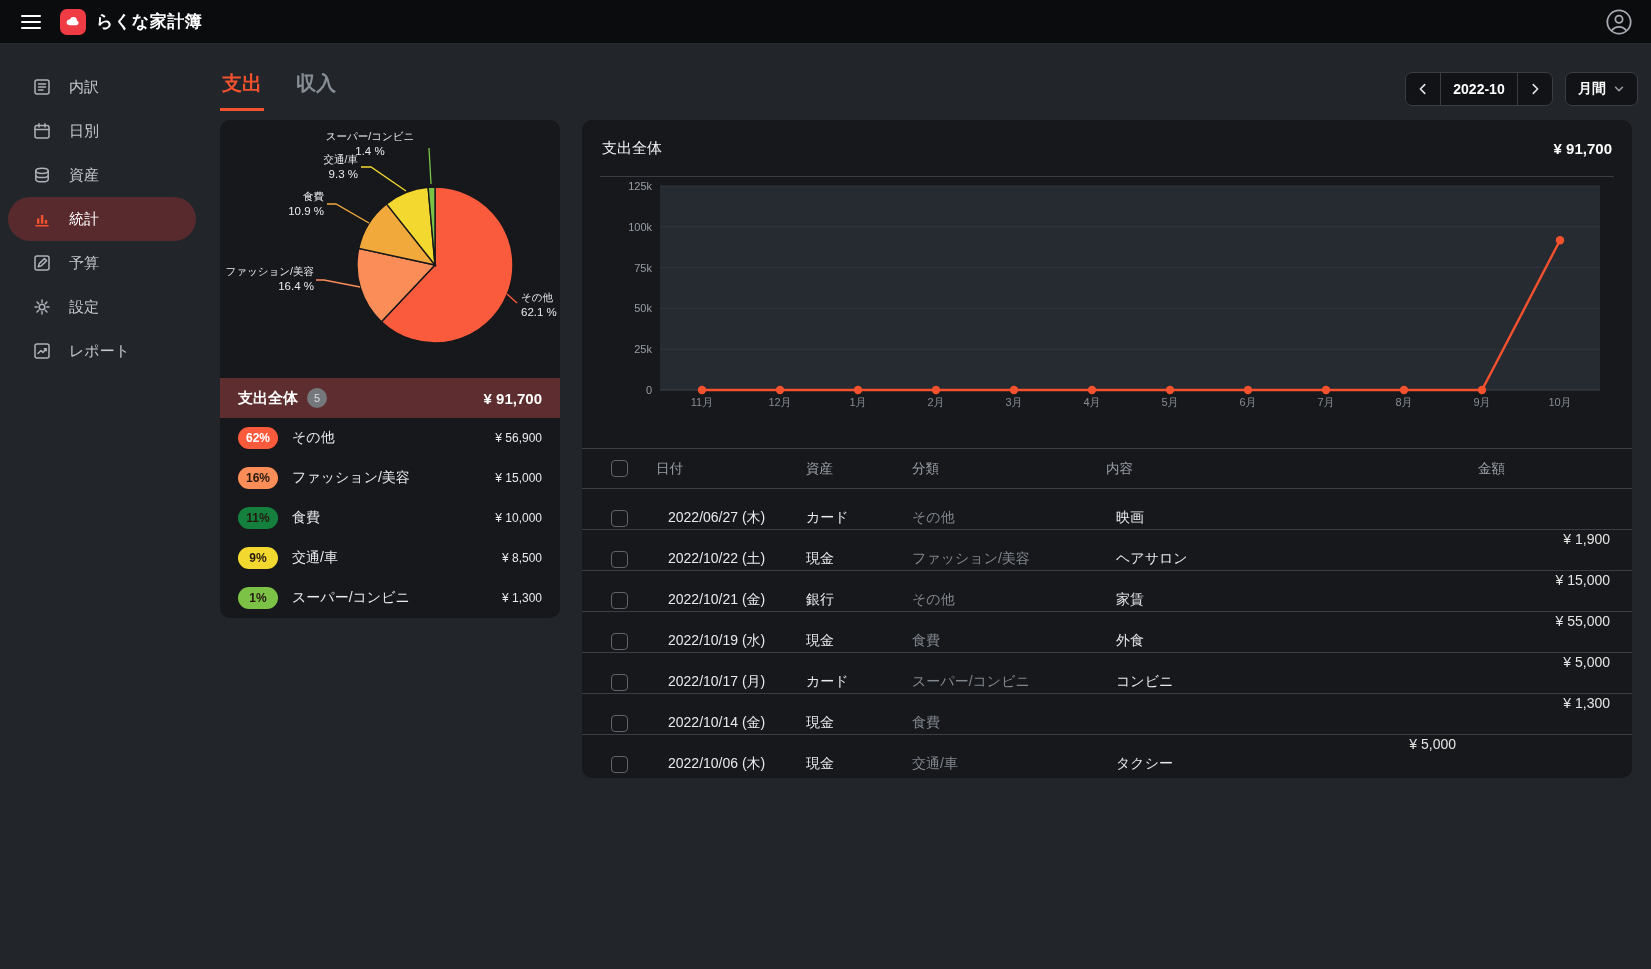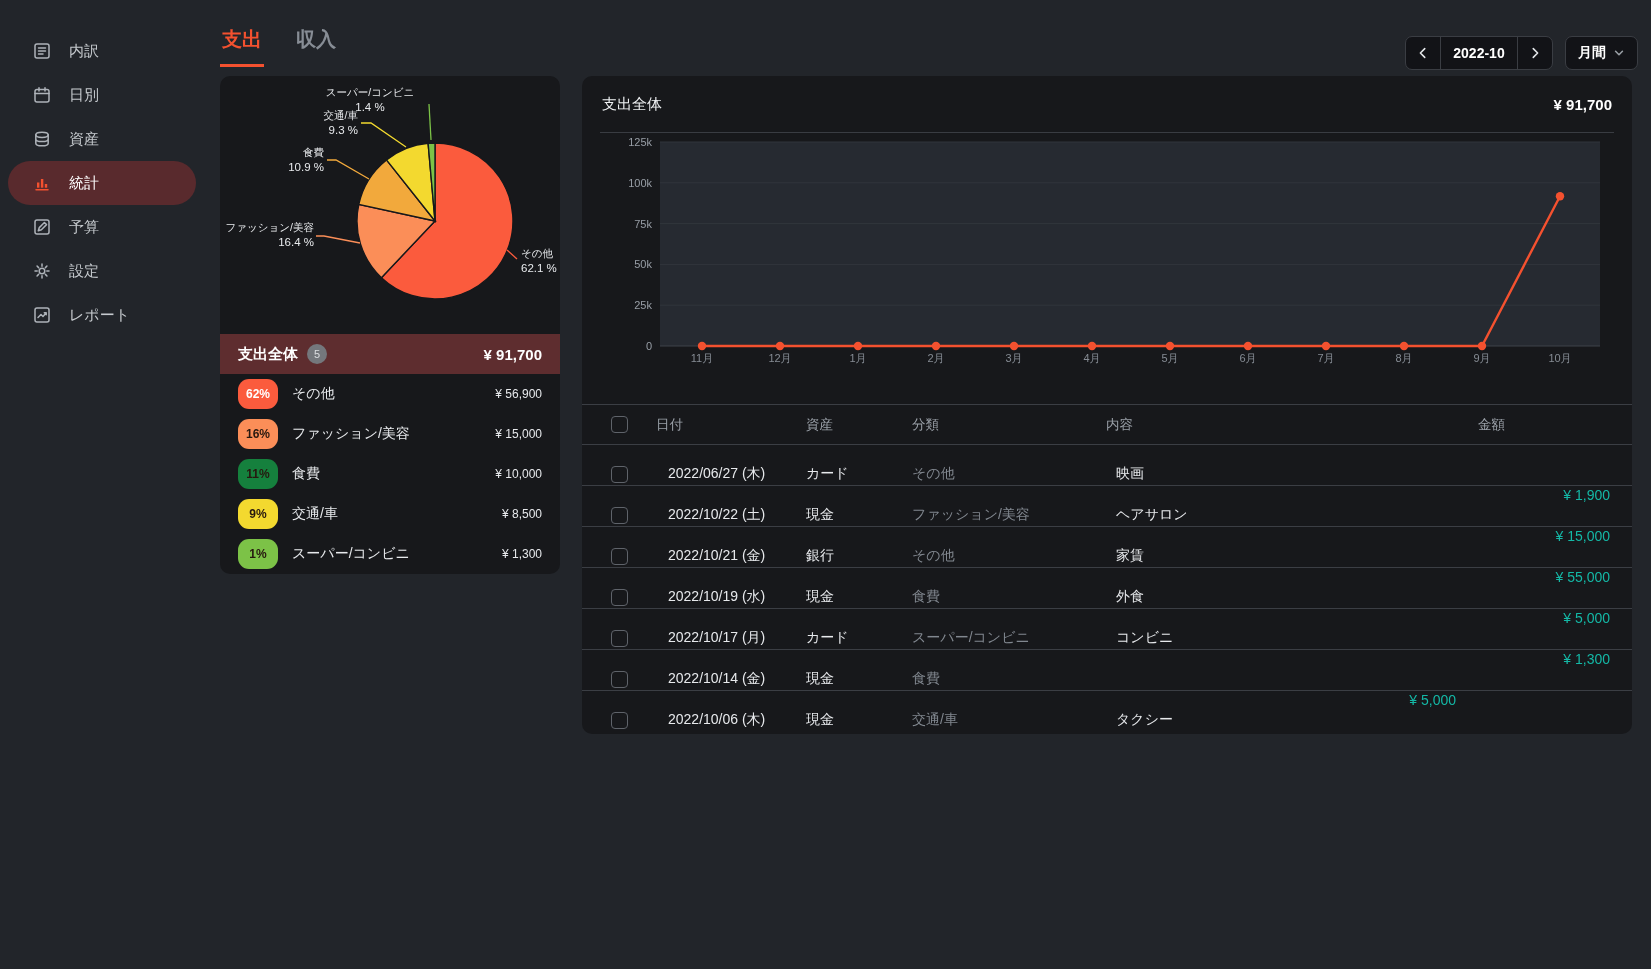--- a/index.html
+++ b/index.html
@@ -10,34 +10,34 @@
   .topbar{height:44px;background:#0b0c0e;display:flex;align-items:center;
     padding:0 16px;border-bottom:1px solid #26282d;box-sizing:border-box;}
   .burger{background:none;border:0;color:#fff;width:30px;height:30px;padding:3px;cursor:pointer;}
   .logo{width:26px;height:26px;border-radius:7px;background:#ee3b44;display:flex;
     align-items:center;justify-content:center;margin:0 10px 0 14px;}
   .app-title{font-size:17px;font-weight:700;color:#fff;letter-spacing:.5px;}
   .tb-spacer{flex:1;}
   .avatar{width:30px;height:30px;color:#a7abb1;background:none;border:0;padding:0;cursor:pointer;}
   
   .layout{display:flex;}
-  .sidebar{width:204px;padding-top:29px;box-sizing:border-box;flex:none;}
+  .sidebar{width:204px;padding-top:21px;box-sizing:border-box;flex:none;}
   .side-item{height:44px;display:flex;align-items:center;gap:17px;padding-left:24px;
     margin:0 8px;border-radius:22px;color:#c6cace;font-size:15px;cursor:pointer;}
   .side-item .ic{width:20px;height:20px;color:#aeb3b9;flex:none;display:flex;}
   .side-item.active{background:#592a2d;color:#fff;}
   .side-item.active .ic{color:#f4512f;}
   .main{flex:1;position:relative;height:925px;}
   
   .tabs{position:absolute;left:16px;top:26px;display:flex;gap:30px;}
   .tab{background:none;border:0;font-size:20px;font-weight:700;color:#878d95;
     padding:0 2px 11px;border-bottom:3px solid transparent;cursor:pointer;}
   .tab.active{color:#f4512f;border-bottom-color:#f4512f;}
   
-  .controls{position:absolute;right:13px;top:28px;display:flex;gap:12px;height:34px;margin-top:8px;}
+  .controls{position:absolute;right:13px;top:28px;display:flex;gap:12px;height:34px;}
   .seg{display:flex;align-items:stretch;background:#121317;border:1px solid #3a3d43;
     border-radius:7px;overflow:hidden;}
   .seg button{width:34px;background:none;border:0;color:#e3e6e9;display:flex;
     align-items:center;justify-content:center;cursor:pointer;}
   .seg .val{width:76px;display:flex;align-items:center;justify-content:center;
     font-size:14px;font-weight:700;color:#fff;border-left:1px solid #3a3d43;
     border-right:1px solid #3a3d43;}
   .mode-btn{display:flex;align-items:center;gap:7px;background:#121317;
     border:1px solid #3a3d43;border-radius:7px;color:#fff;font-size:14px;
     font-weight:700;padding:0 12px;cursor:pointer;}
@@ -48,21 +48,21 @@
   .trend-card{left:378px;top:76px;width:1050px;height:658px;}
   
   .legend-head{height:40px;background:#5e2d2f;display:flex;align-items:center;
     padding:0 18px;gap:9px;box-sizing:border-box;}
   .legend-head .t{font-size:15px;font-weight:700;color:#fff;}
   .badge{width:20px;height:20px;border-radius:50%;background:#74777c;color:#dcdee1;
     font-size:11px;display:flex;align-items:center;justify-content:center;}
   .legend-head .total{margin-left:auto;font-size:15px;font-weight:700;color:#fff;}
   .legend-row{height:40px;display:flex;align-items:center;padding:0 18px;gap:14px;
     box-sizing:border-box;cursor:pointer;}
-  .pill{min-width:40px;height:30px;border-radius:11px;display:flex;align-items:center;
+  .pill{min-width:40px;height:22px;border-radius:11px;display:flex;align-items:center;
     justify-content:center;font-size:12px;font-weight:700;color:#26180f;padding:0 6px;
     box-sizing:border-box;}
   .legend-row .lbl{font-size:14px;color:#e7e9ec;}
   .legend-row .val{margin-left:auto;font-size:12px;color:#e7e9ec;}
   
   .trend-head{height:56px;display:flex;align-items:center;padding:0 20px;}
   .trend-head .t{font-size:15px;color:#eef0f2;}
   .trend-head .total{margin-left:auto;font-weight:700;font-size:15px;color:#fff;}
   .trend-div{border-top:1px solid #393c42;margin:0 18px;}
   .line-wrap{padding:1px 16px 0;}
@@ -71,29 +71,50 @@
   .trow{display:grid;grid-template-columns:74px 150px 106px 194px 372px 154px;
     align-items:center;border-top:1px solid #3b3e44;}
   .trow.head{height:39px;color:#9aa0a8;font-size:13.5px;}
   .trow.data{height:40px;font-size:14px;cursor:pointer;}
   .cc{display:flex;justify-content:center;}
   .ct{text-align:left;}
   .cl{padding-left:12px;text-align:left;}
   .cl2{padding-left:10px;text-align:left;}
   .cr{text-align:right;padding-right:22px;}
   .cat{color:#81878f;}
-  .amt{color:#14b8a6;margin-top:42px;}
+  .amt{color:#e5e5e5;margin-top:42px;}
   .cb{width:17px;height:17px;border:1.5px solid #5f636a;border-radius:4px;
     box-sizing:border-box;background:transparent;cursor:pointer;}
   svg{display:block;}
 </style>
 </head>
 <body>
 
 <div class="screen">
+  <header class="topbar">
+    <button class="burger">
+      <svg viewBox="0 0 24 24" width="24" height="24" fill="none" stroke="currentColor" stroke-width="2" stroke-linecap="round">
+          <path d="M3 6h18M3 12h18M3 18h18"></path>
+        </svg>
+    </button>
+    <div class="logo">
+      <svg viewBox="0 0 24 24" width="18" height="18">
+          <path fill="#fff" d="M7.2 16.2a3.8 3.8 0 1 1 .6-7.56A4.9 4.9 0 0 1 17.3 10a3.2 3.2 0 0 1-.6 6.2H7.2z"></path>
+        </svg>
+    </div>
+    <div class="app-title">らくな家計簿</div>
+    <div class="tb-spacer"></div>
+    <button class="avatar">
+      <svg viewBox="0 0 24 24" width="28" height="28" fill="none" stroke="currentColor" stroke-width="1.5" stroke-linecap="round">
+          <circle cx="12" cy="12" r="10"></circle>
+          <circle cx="12" cy="9.6" r="3.1"></circle>
+          <path d="M5.8 19.3a7.6 7.6 0 0 1 12.4 0"></path>
+        </svg>
+    </button>
+  </header>
 
   <div class="layout">
     <nav class="sidebar" id="sidebar">
         <div class="side-item">
           <span class="ic">
             <svg viewBox="0 0 20 20" width="20" height="20" fill="none" stroke="currentColor" stroke-width="1.5" stroke-linecap="round" stroke-linejoin="round">
               <rect x="3" y="3" width="14" height="14" rx="2"></rect>
               <path d="M6.5 7h7M6.5 10h7M6.5 13h4.5"></path>
             </svg>
           </span>

